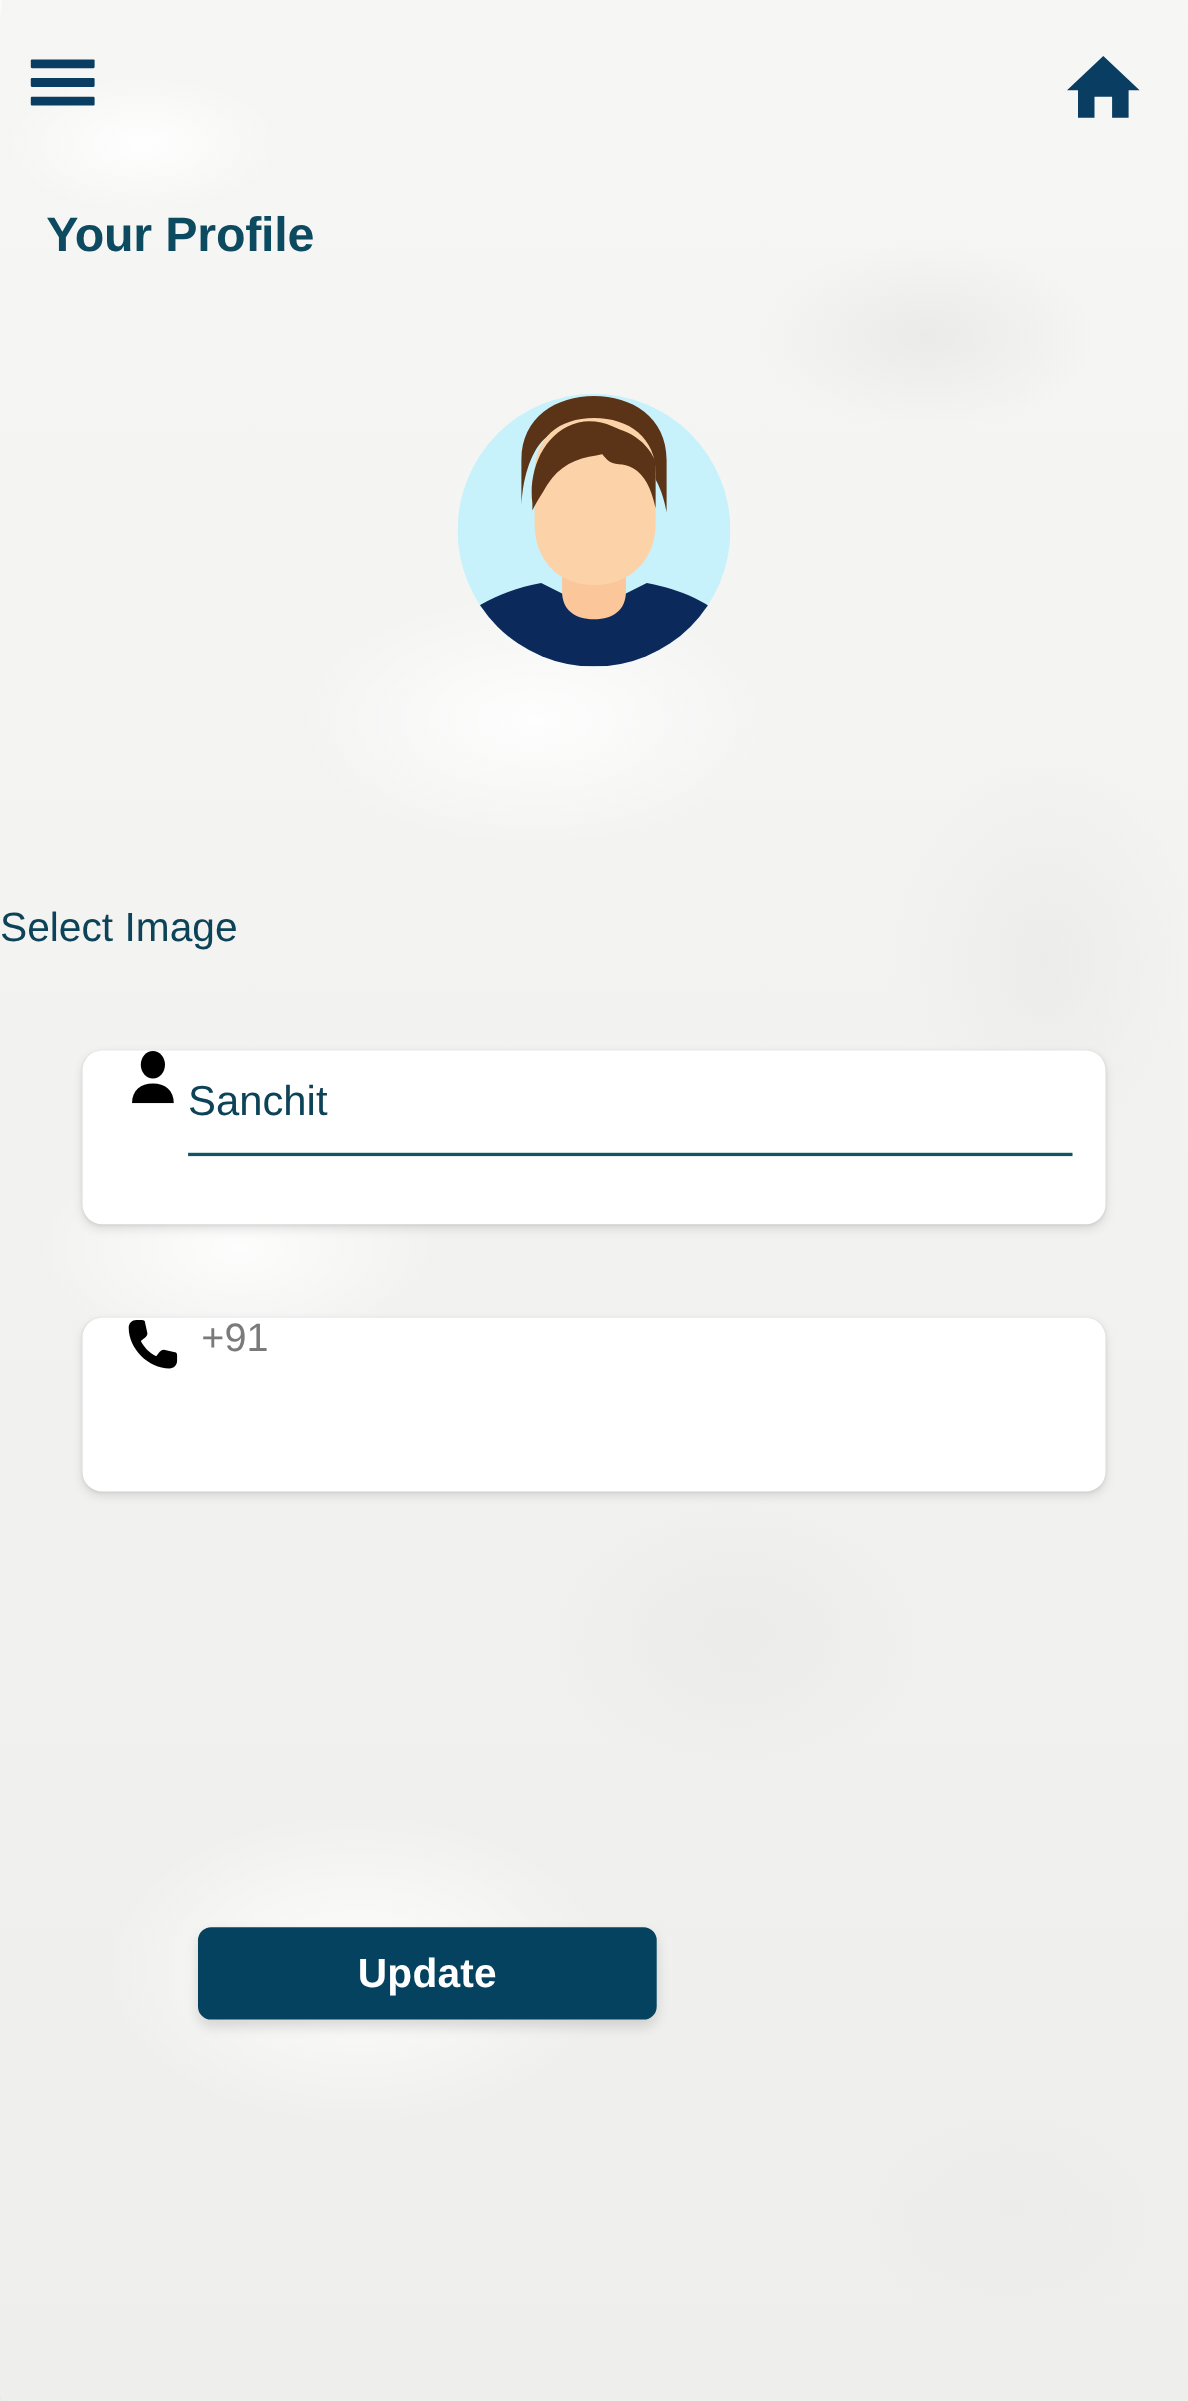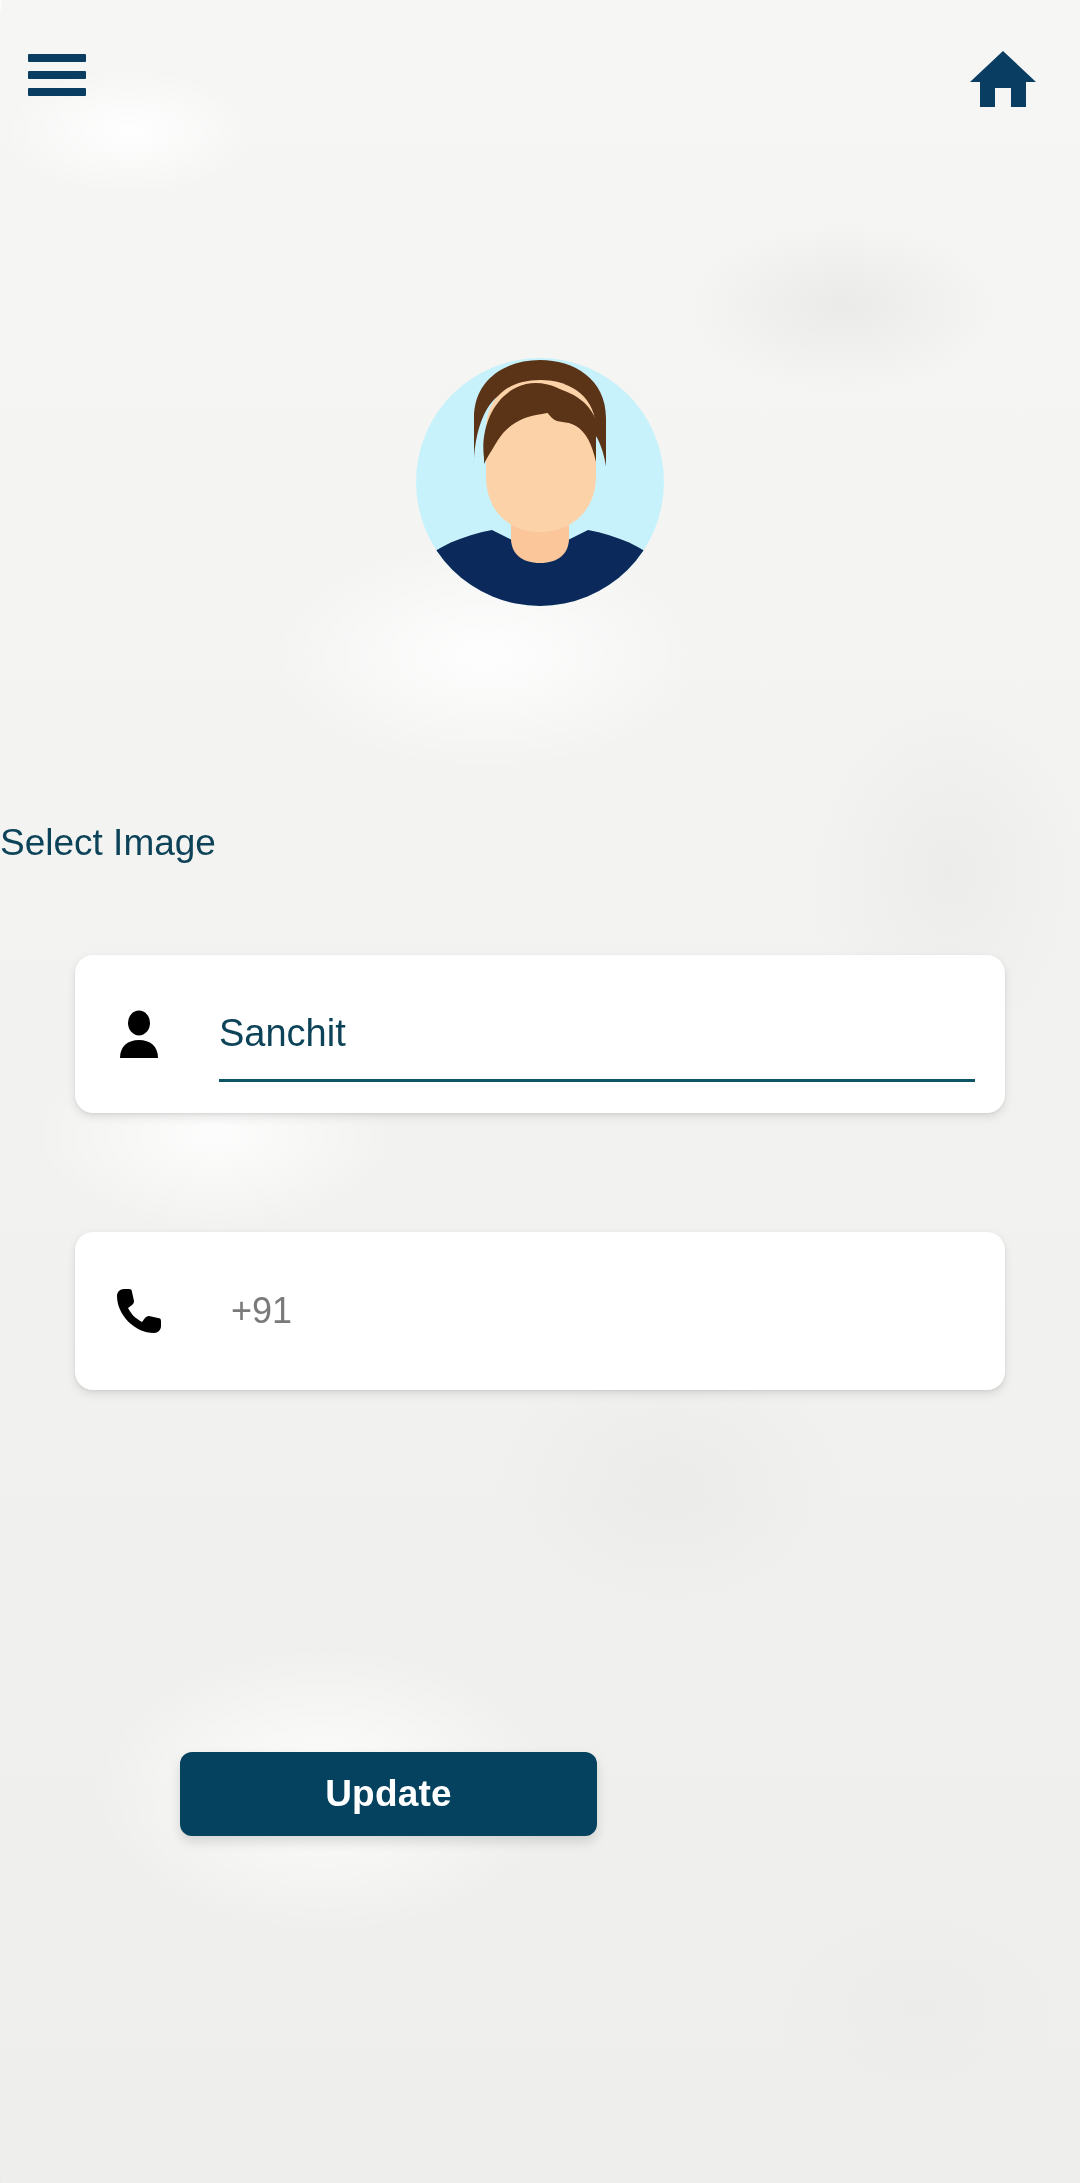--- a/index.html
+++ b/index.html
@@ -116,29 +116,28 @@
   .card {
     position: absolute;
     left: 75px;
     width: 930px;
     height: 158px;
     background: #ffffff;
     border-radius: 18px;
     box-shadow: 0 4px 10px rgba(0,0,0,0.10), 0 1px 3px rgba(0,0,0,0.07);
   }
   .card-name  { top: 955px; }
-  .card-phone { top: 1232px; padding-left: 20px; }
+  .card-phone { top: 1198px; padding-left: 20px; }
 
   .field-row {
     position: absolute;
     left: 0; right: 0;
     top: 0; bottom: 0;
     display: flex;
-    align-items: center;
-    gap: 48px;
+    align-items: flex-start;
   }
 
   .leading-icon {
     width: 64px;
     margin-left: 32px;
     display: flex;
     align-items: center;
     justify-content: center;
     flex: none;
   }
@@ -222,20 +221,21 @@
       <span class="bar"></span>
     </button>
 
     <button class="home-btn" aria-label="Home">
       <svg viewBox="0 0 70 62" xmlns="http://www.w3.org/2000/svg">
         <path d="M35 3 L68 34 L58 34 L58 59 L43 59 L43 40 L27 40 L27 59 L12 59 L12 34 L2 34 Z" fill="#0a3d62"></path>
       </svg>
     </button>
   </div>
 
+  <div class="page-title">Your Profile</div>
 
   <div class="avatar-wrap">
     <svg viewBox="0 0 248 248" xmlns="http://www.w3.org/2000/svg">
       <defs>
         <clipPath id="circClip">
           <circle cx="124" cy="124" r="124"></circle>
         </clipPath>
       </defs>
 
       <circle cx="124" cy="124" r="124" fill="#c7f2fb"></circle>

